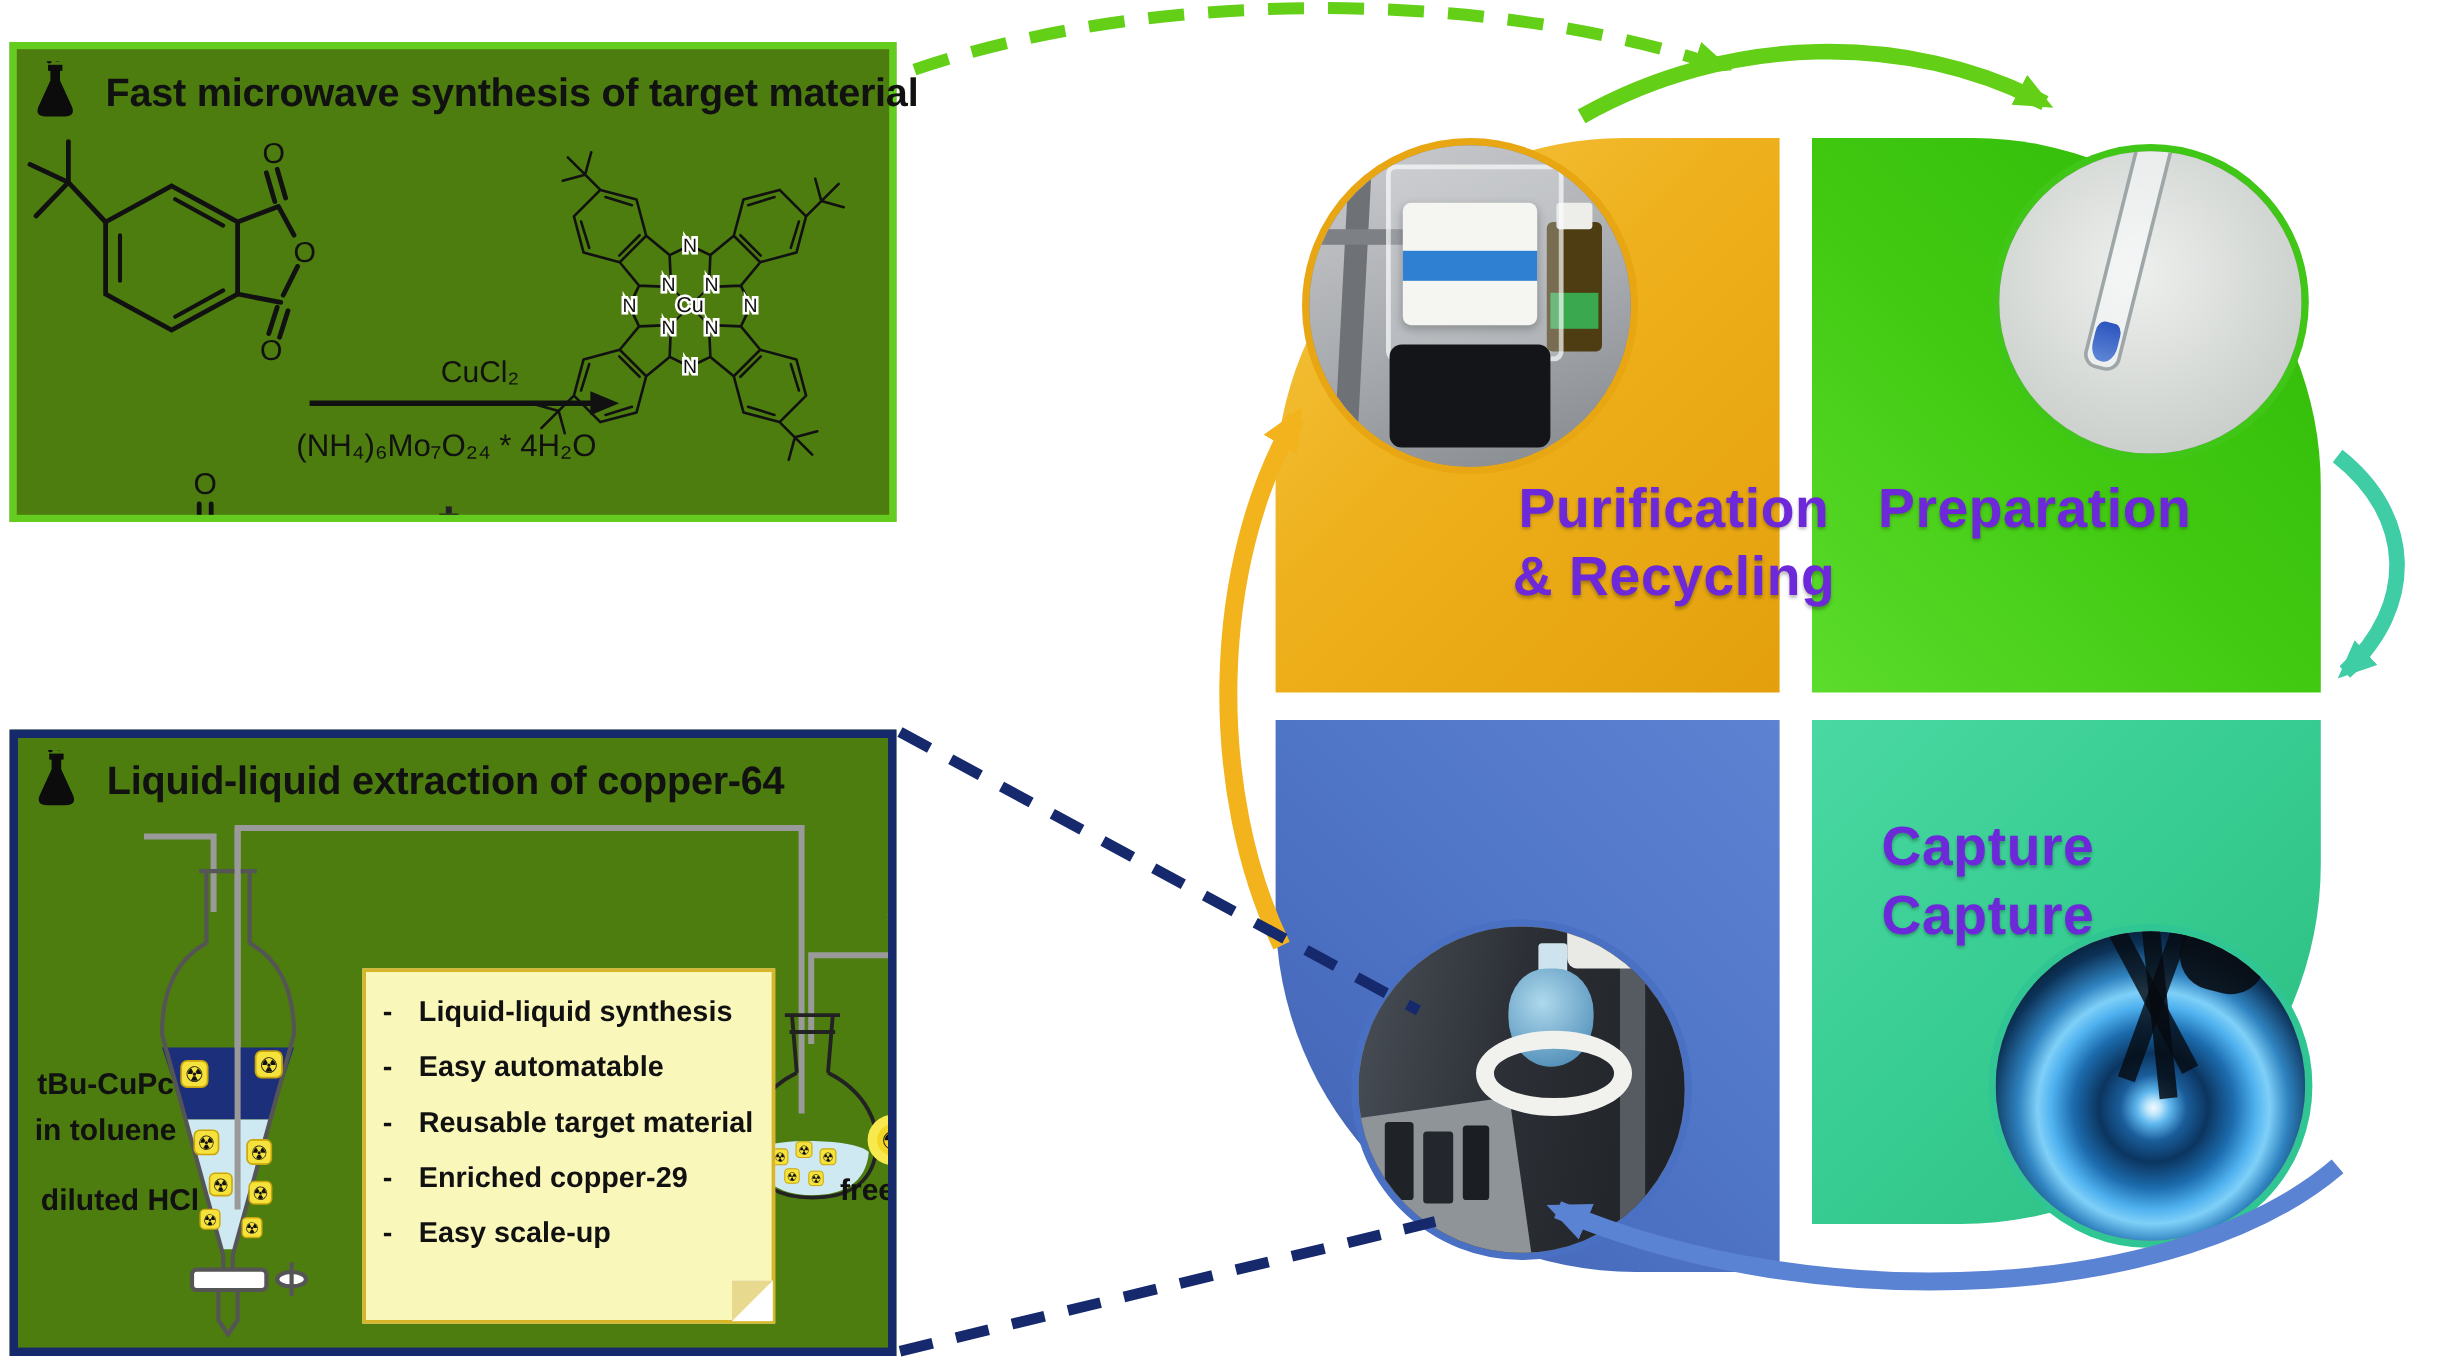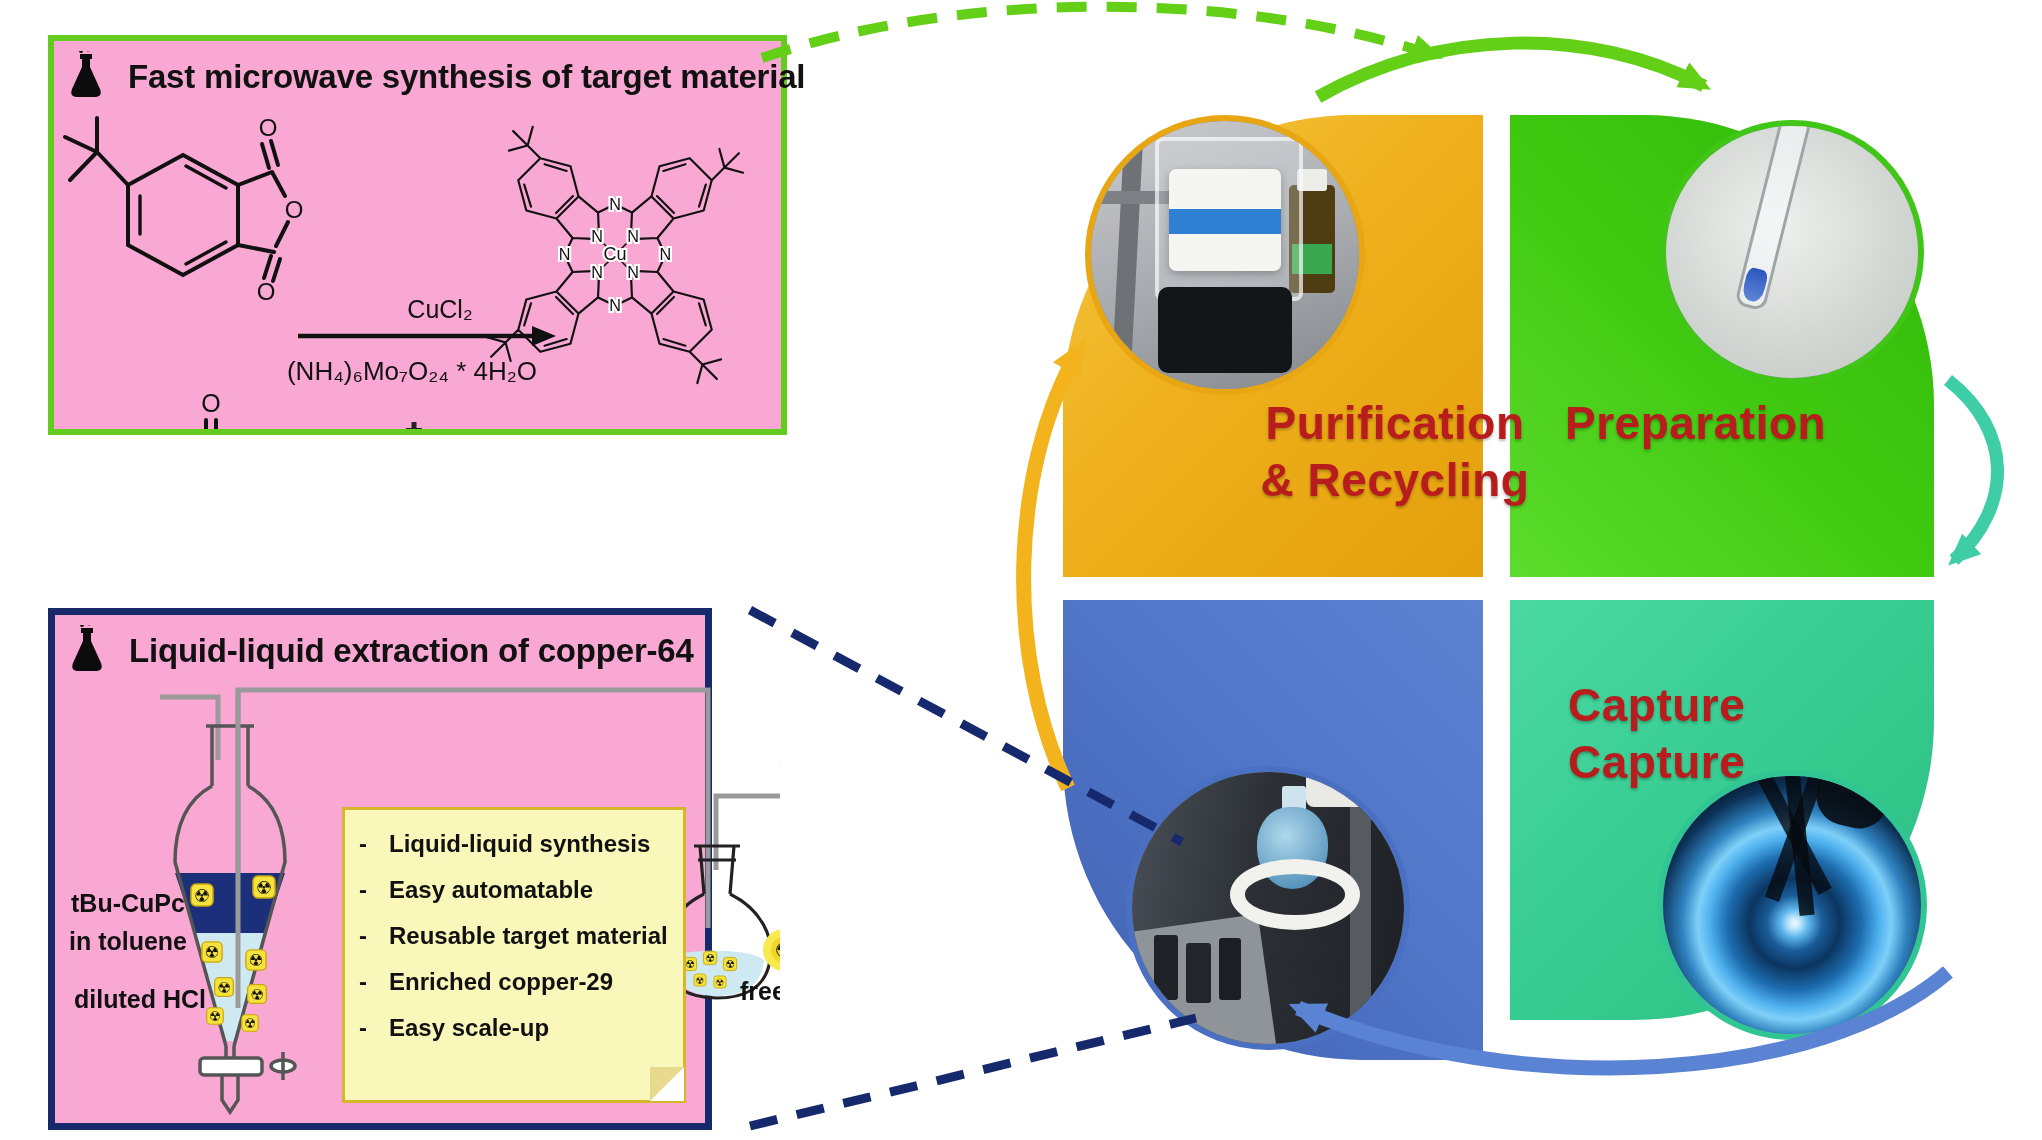--- a/index.html
+++ b/index.html
@@ -1,37 +1,37 @@
 <!DOCTYPE html>
 <html><head>
 <meta charset="utf-8">
 <style>
   html,body{margin:0;padding:0;background:#fff;}
   #stage{position:relative;width:2042px;height:1140px;background:#fff;overflow:hidden;
          font-family:"Liberation Sans","DejaVu Sans",sans-serif;color:#111;}
-  .panel{position:absolute;background:#f9a8d4;box-sizing:border-box;margin-left:40px;}
+  .panel{position:absolute;background:#4d7c0f;box-sizing:border-box;}
   #box-synthesis{left:8px;top:35px;width:739px;height:400px;border:6px solid #64cc1e;}
-  #box-extraction{left:8px;top:608px;width:664px;height:522px;border:7px solid #15296b;}
+  #box-extraction{left:8px;top:608px;width:739px;height:522px;border:7px solid #15296b;}
   .panel-title{position:absolute;left:14px;top:10px;display:flex;align-items:center;gap:24px;z-index:5;}
   .panel-title .t{font-size:33px;font-weight:700;letter-spacing:-0.2px;white-space:nowrap;}
   .boxsvg{position:absolute;left:0;top:0;}
   
   #cycle{position:absolute;left:1046px;top:100px;width:940px;height:980px;}
   .quad{position:absolute;}
   #quad-purification{left:17px;top:15px;width:420px;height:462px;border-top-left-radius:290px;
      background:linear-gradient(135deg,#f6c845 0%,#eeb01c 45%,#e3a00c 100%);}
   #quad-target{left:464px;top:15px;width:424px;height:462px;border-top-right-radius:290px;
      background:linear-gradient(225deg,#2eb806 0%,#42ca12 55%,#5cdc2c 100%);}
   #quad-extraction{left:17px;top:500px;width:420px;height:460px;border-bottom-left-radius:300px;
      background:linear-gradient(45deg,#40breaka 0,#000 0) , linear-gradient(45deg,#4161b2 0%,#5076c8 55%,#5e82d2 100%);}
   #quad-neutron{left:464px;top:500px;width:424px;height:420px;border-bottom-right-radius:300px;
      background:linear-gradient(315deg,#2abc80 0%,#38cd92 55%,#4ad8a2 100%);}
   .photo{position:absolute;border-radius:50%;overflow:hidden;box-sizing:border-box;z-index:4;background:#888;}
   .photo>div{position:absolute;}
-  .qlabel{position:absolute;z-index:6;color:#b91c1c;font-weight:700;font-size:46px;line-height:57px;
+  .qlabel{position:absolute;z-index:6;color:#6d28d9;font-weight:700;font-size:46px;line-height:57px;
           text-shadow:0 2px 3px rgba(0,0,0,.28);letter-spacing:.5px;white-space:nowrap;}
   .qlabel.center{text-align:center;}
   
   #note{position:absolute;left:287px;top:192px;width:344px;height:296px;background:#faf7bb;
         border:3px solid #d8b62c;box-sizing:border-box;z-index:6;}
   .note-item{display:flex;align-items:baseline;height:46px;font-size:24px;font-weight:700;}
   .note-item .dash{width:30px;margin-left:14px;}
   #note-fold{position:absolute;right:-1px;bottom:-1px;width:0;height:0;
      border-left:34px solid #e7da8e;border-top:0px;border-bottom:34px solid #fff;
      transform:translate(0,0);} 

